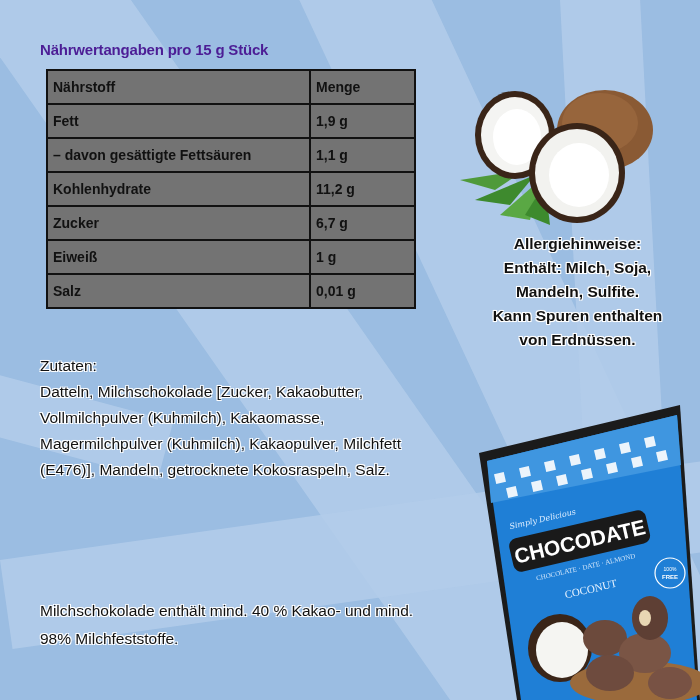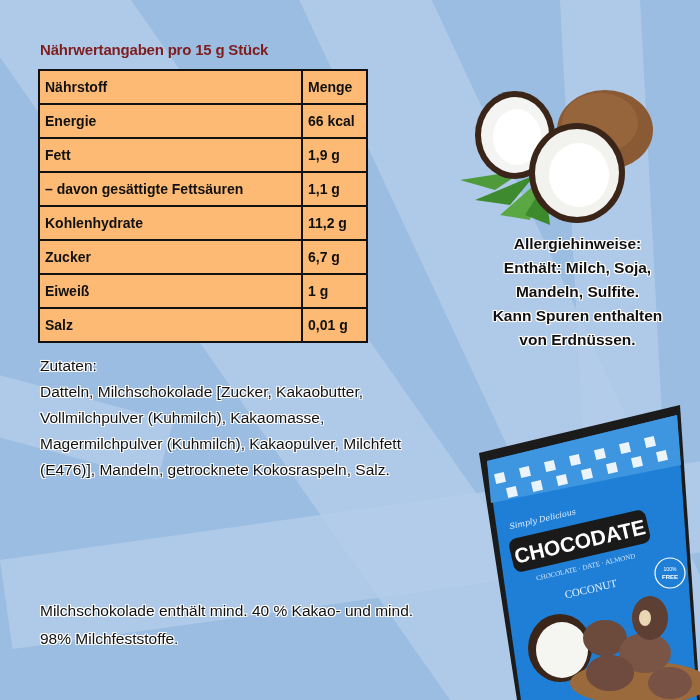--- a/index.html
+++ b/index.html
@@ -4,26 +4,26 @@
 <style>
   html, body { margin:0; padding:0; }
   body {
     width:700px; height:700px; overflow:hidden; position:relative;
     font-family:"Liberation Sans", sans-serif;
     background:#9bbde2;
   }
   .bg { position:absolute; inset:0; overflow:hidden; }
   .ray { position:absolute; background:#b3cdea; opacity:.85; transform-origin:0 0; }
   .title {
-    position:absolute; left:40px; top:41px; font-size:15px; font-weight:bold; color:#7f1d1d;
+    position:absolute; left:40px; top:41px; font-size:15px; font-weight:bold; color:#4c1d95;
     letter-spacing:-0.2px;
   }
   table.nt {
-    position:absolute; left:38px; top:69px; width:330px;
-    border-collapse:collapse; background:#fdba74;
+    position:absolute; left:46px; top:69px; width:370px;
+    border-collapse:collapse; background:#737373;
   }
   table.nt td {
     border:2px solid #111; height:32px; padding:0 0 0 5px;
     font-size:14px; font-weight:bold; color:#111; vertical-align:middle;
   }
   table.nt td.c1 { width:256px; }
   .allergy {
     position:absolute; left:455px; top:232px; width:245px;
     font-size:15.5px; font-weight:bold; color:#111; line-height:24px;
     text-shadow: 0 0 2px #fff, 0 0 2px #fff, 1px 1px 0 #fff, -1px -1px 0 #fff, 1px -1px 0 #fff, -1px 1px 0 #fff;
@@ -56,24 +56,20 @@
   <div class="ray" style="left:-20px;top:370px;width:200px;height:60px;transform:rotate(15deg);"></div>
 </div>
 
 <div class="title">Nährwertangaben pro 15 g Stück</div>
 
 <table class="nt">
   <tbody>
       <tr>
     <td class="c1">Nährstoff</td>
     <td>Menge</td>
-  </tr>
-  <tr>
-    <td class="c1">Energie</td>
-    <td>66 kcal</td>
   </tr>
   <tr>
     <td class="c1">Fett</td>
     <td>1,9 g</td>
   </tr>
   <tr>
     <td class="c1">– davon gesättigte Fettsäuren</td>
     <td>1,1 g</td>
   </tr>
   <tr>

